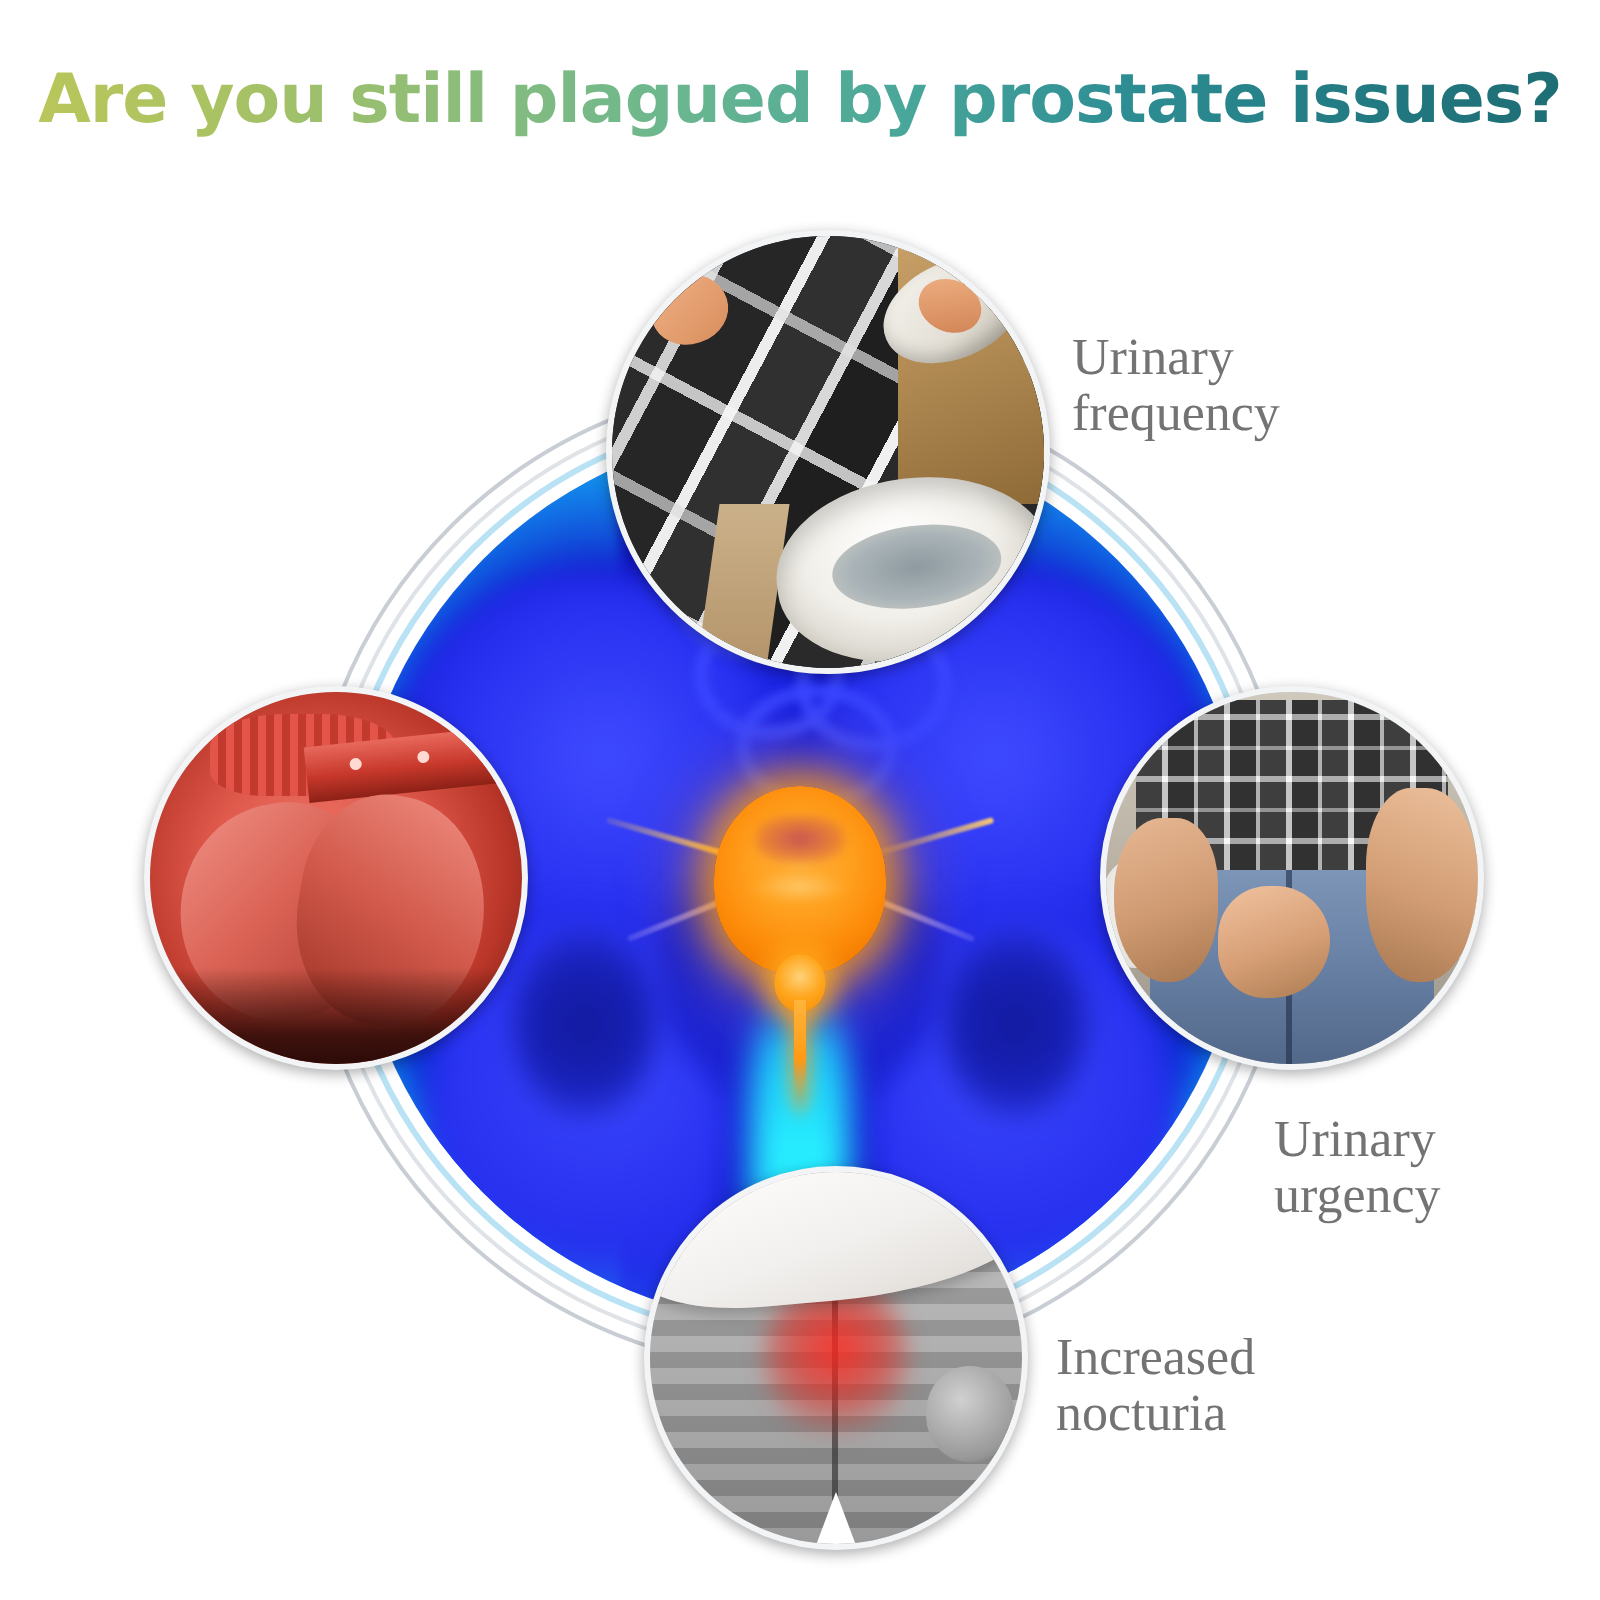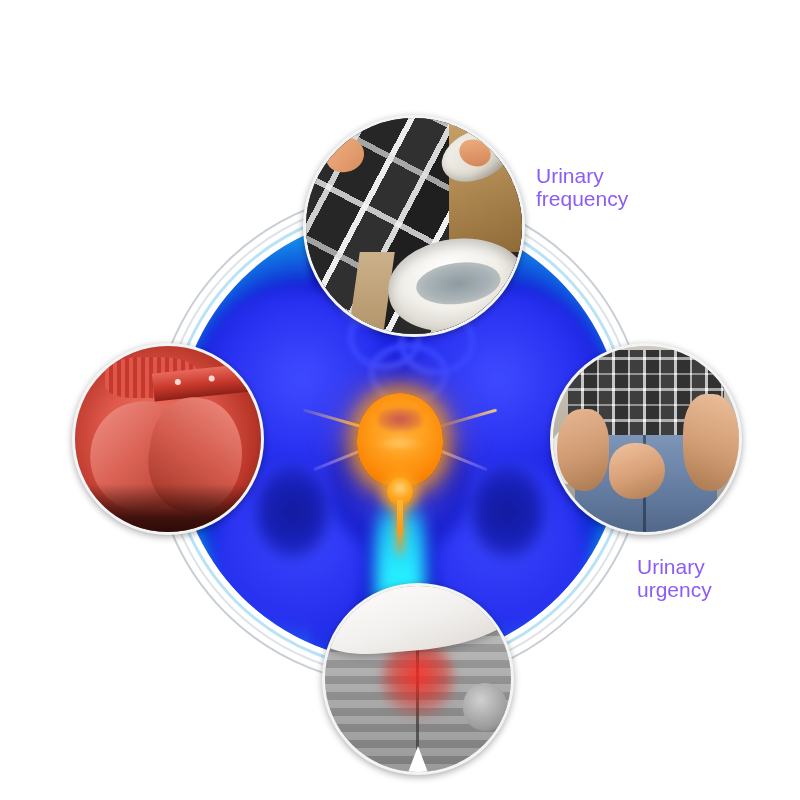--- a/index.html
+++ b/index.html
@@ -413,36 +413,37 @@
   }
   .b-bottom .gap {
     position:absolute; left:44%; bottom:-2%; width:12%; height:16%;
     background: #ffffff;
     clip-path: polygon(50% 0, 100% 100%, 0 100%);
   }
 
   
   .caption {
     position: absolute;
-    color: #8b5cf6;
-    font-family: Liberation Sans, sans-serif;
-    font-size: 21px;
+    color: #737373;
+    font-family: Liberation Serif, serif;
+    font-size: 26px;
     line-height: 1.08;
     white-space: pre-line;
   }
   .cap-top    { left: 536px; top: 165px; }
   .cap-right  { left: 637px; top: 556px; }
   .cap-bottom { left: 528px; top: 665px; }
   .cap-left   { left: 76px;  top: 556px; text-align: right; }
 </style>
 </head>
 <body>
 
 <div id="poster">
 
+  <div class="headline">Are you still plagued by prostate issues?</div>
 
   <div class="ring ring-outer"></div>
   <div class="ring ring-mid"></div>
   <div class="ring ring-inner"></div>
 
   <div class="disc">
     <div class="rim-left"></div>
     <div class="rim-right"></div>
 
     <div class="anat">
@@ -513,20 +514,22 @@
     <div class="ph">
       <div class="bg"></div>
       <div class="stripes"></div>
       <div class="seam"></div>
       <div class="glow"></div>
       <div class="fist"></div>
       <div class="shirtw"></div>
       <div class="gap"></div>
     </div>
   </div>
+  <div class="caption cap-bottom">Increased
+nocturia</div>
 
   <div class="bubble b-left">
     <div class="ph">
       <div class="bg"></div>
       <div class="knit"></div>
       <div class="belt"></div>
       <div class="handA"></div>
       <div class="handB"></div>
       <div class="dark"></div>
     </div>

